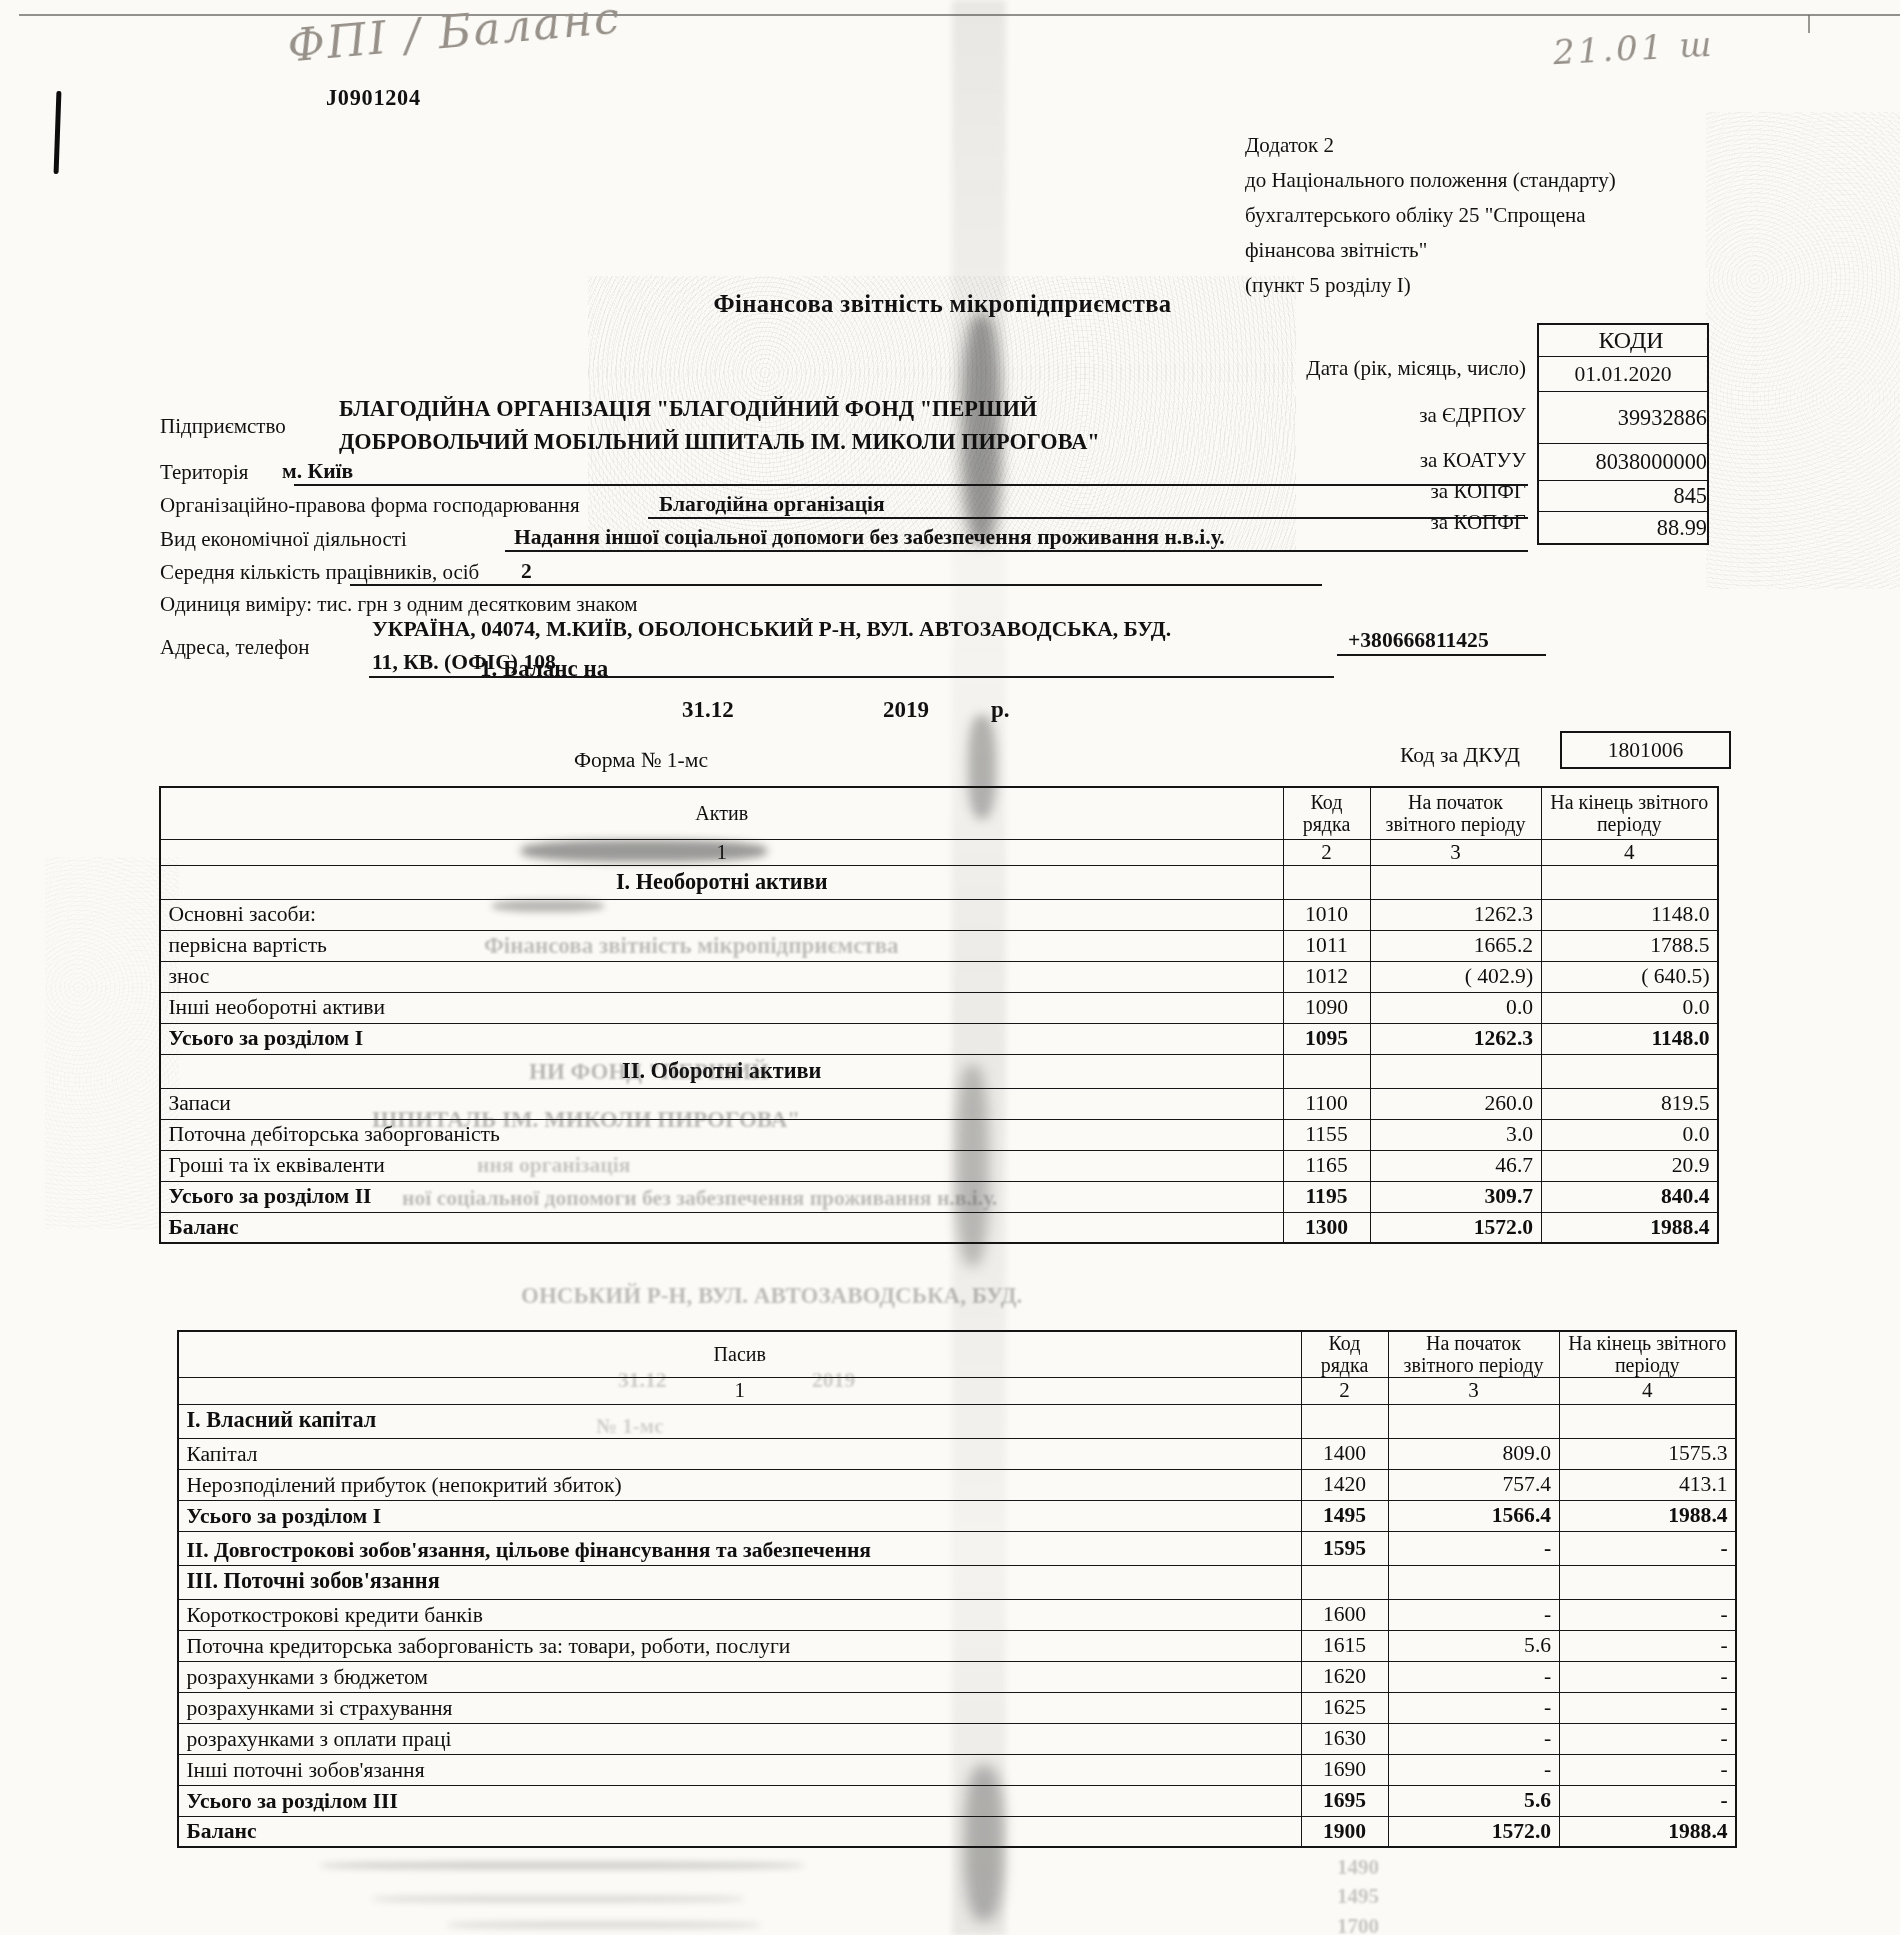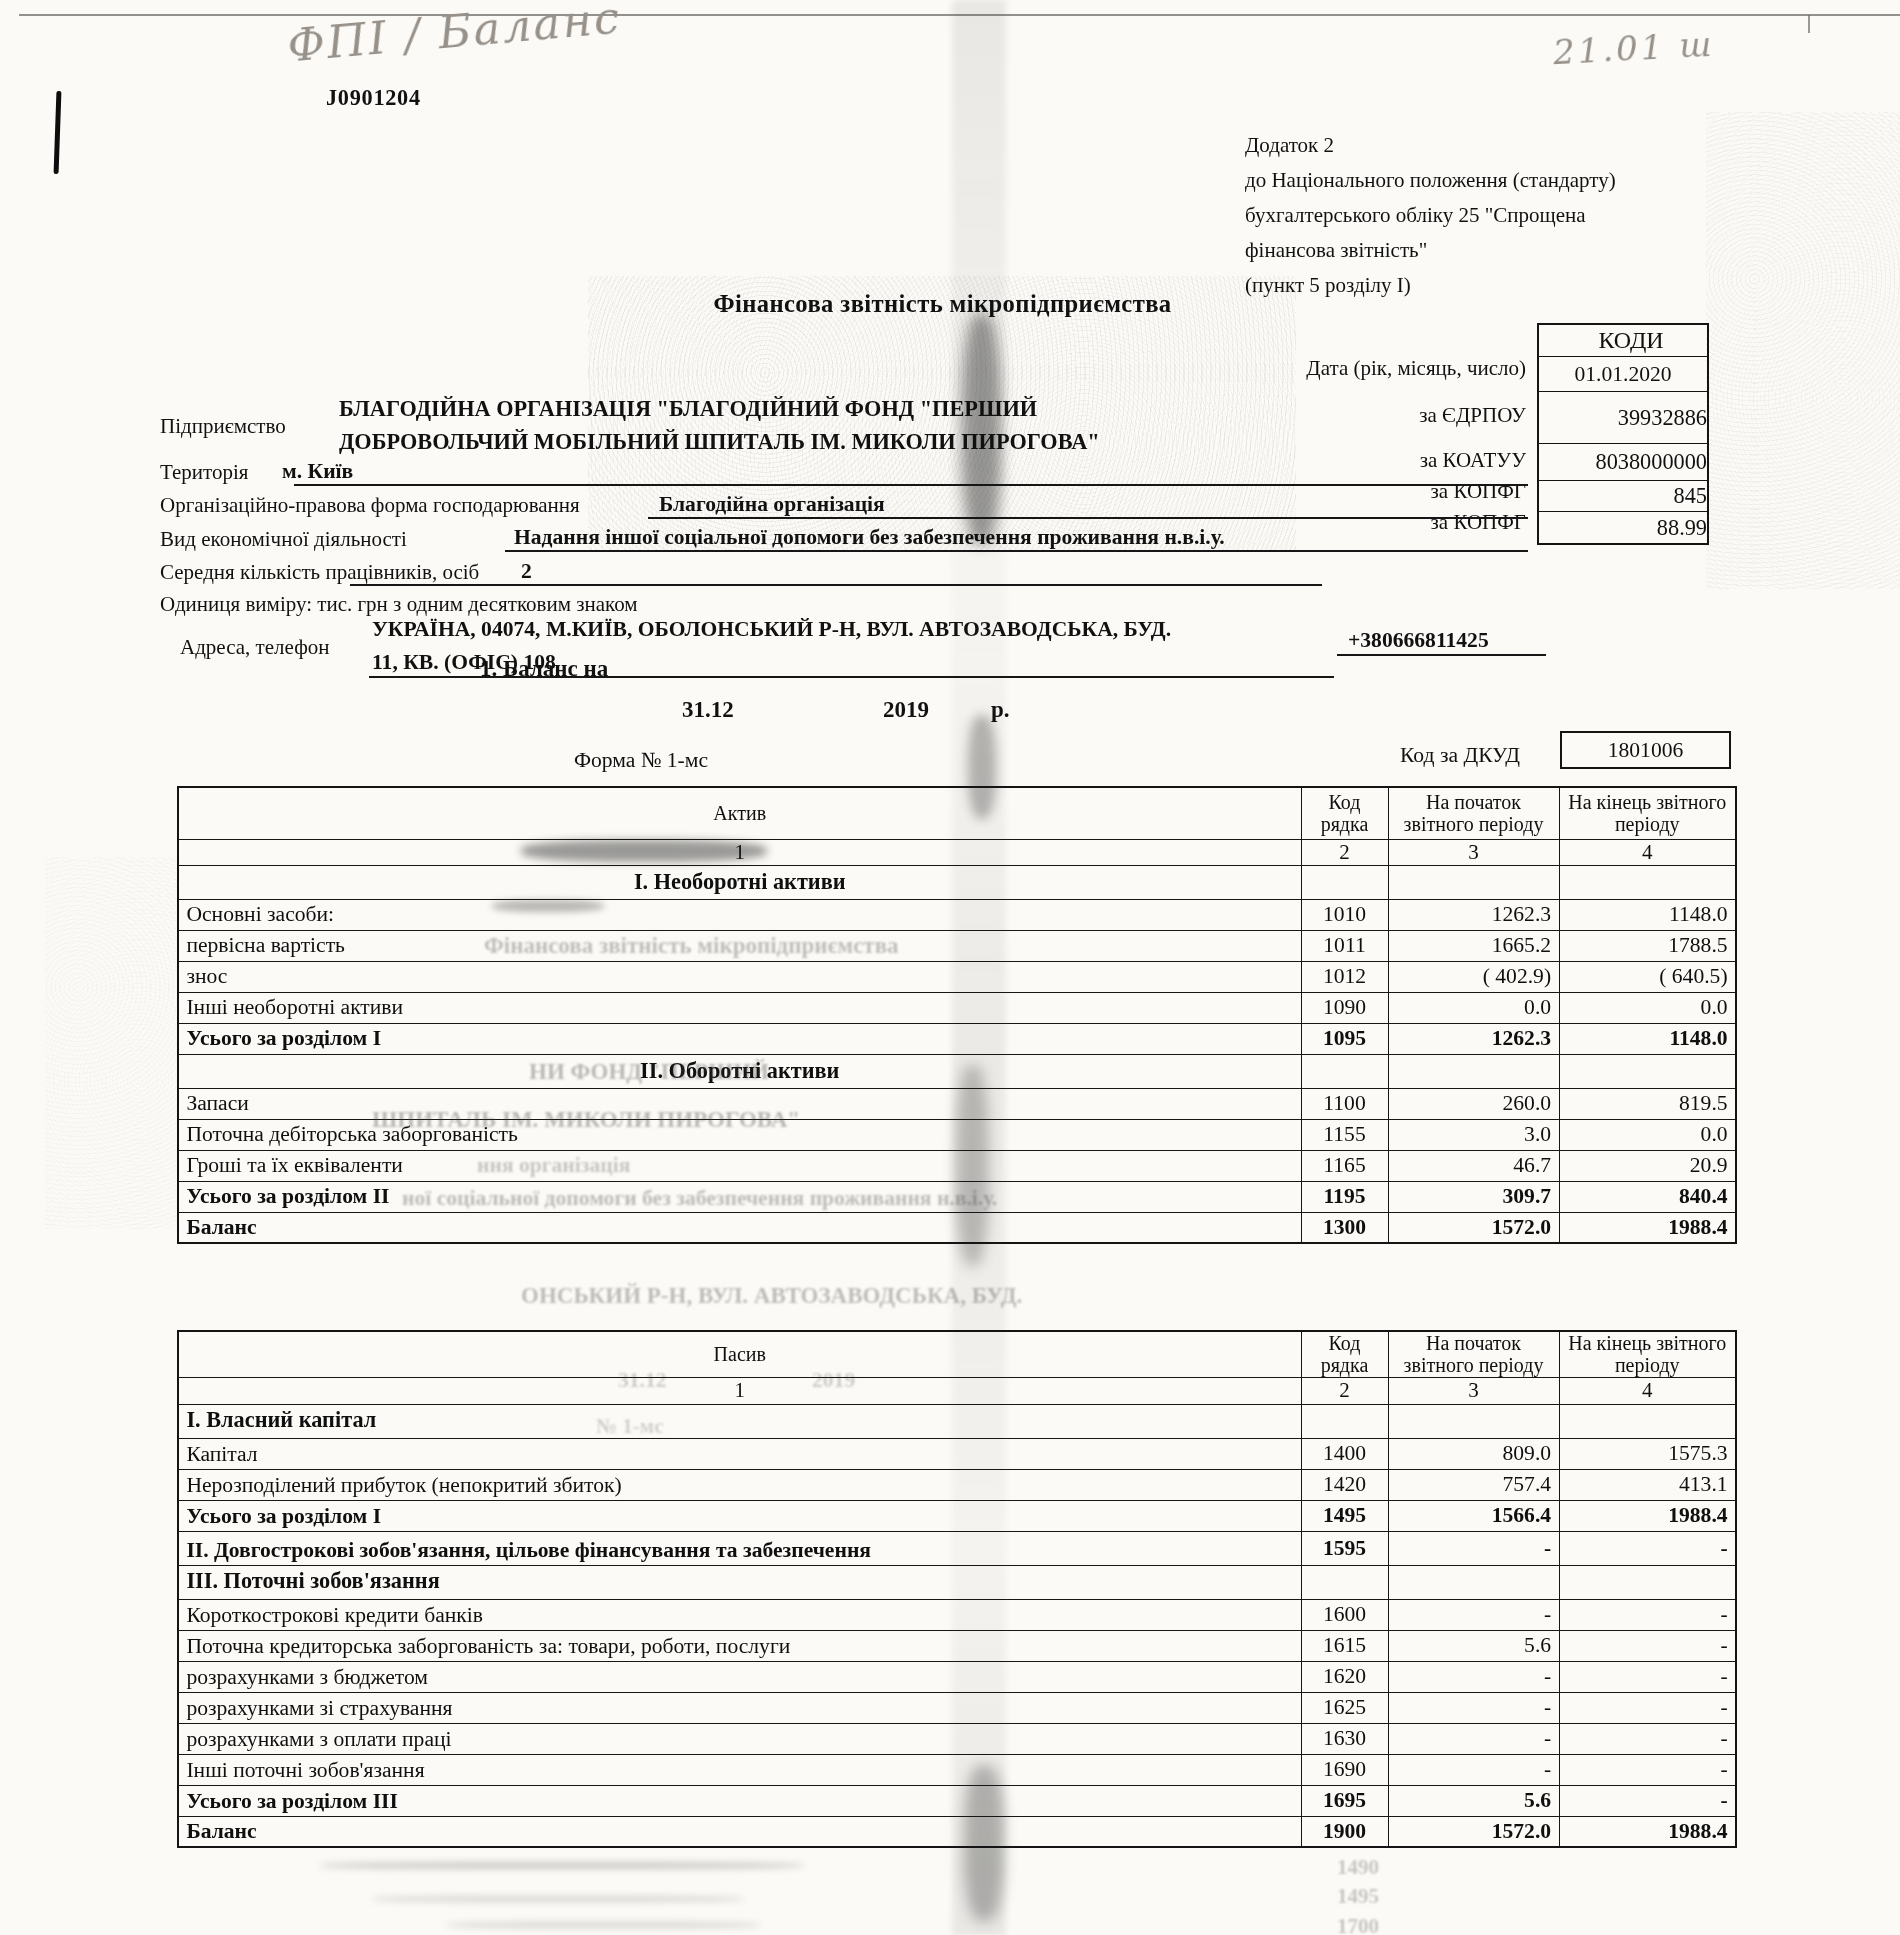--- a/index.html
+++ b/index.html
@@ -105,40 +105,40 @@
   <div class="abs fld-label nowrap" style="left:160px;top:527px;">Вид економічної діяльності</div>
   <div class="abs fld-value nowrap" style="left:514px;top:525px;">Надання іншої соціальної допомоги без забезпечення проживання н.в.і.у.</div>
   <div class="uline" style="left:505px;top:550px;width:1023px;"></div>
 
   <div class="abs fld-label nowrap" style="left:160px;top:560px;">Середня кількість працівників, осіб</div>
   <div class="abs fld-value nowrap" style="left:521px;top:559px;">2</div>
   <div class="uline" style="left:350px;top:584px;width:972px;"></div>
 
   <div class="abs fld-label nowrap" style="left:160px;top:592px;">Одиниця виміру: тис. грн з одним десятковим знаком</div>
 
-  <div class="abs fld-label nowrap" style="left:160px;top:635px;margin-left:20px;">Адреса, телефон</div>
+  <div class="abs fld-label nowrap" style="left:160px;top:635px;">Адреса, телефон</div>
   <div class="abs fld-value nowrap" style="left:372px;top:617px;">УКРАЇНА, 04074, М.КИЇВ, ОБОЛОНСЬКИЙ Р-Н, ВУЛ. АВТОЗАВОДСЬКА, БУД.</div>
   <div class="abs fld-value nowrap" style="left:372px;top:650px;">11, КВ. (ОФІС) 108</div>
   <div class="uline" style="left:369px;top:676px;width:965px;height:2.2px;"></div>
   <div class="abs fld-value nowrap" style="left:1348px;top:628px;">+380666811425</div>
   <div class="uline" style="left:1337px;top:654px;width:209px;"></div>
 
   <div class="abs b nowrap" style="left:480px;top:656px;font-size:23px;">1. Баланс на</div>
   <div class="abs b nowrap" style="left:682px;top:697px;font-size:23px;">31.12</div>
   <div class="abs b nowrap" style="left:883px;top:697px;font-size:23px;">2019</div>
   <div class="abs b nowrap" style="left:991px;top:697px;font-size:23px;">р.</div>
 
   <div class="abs nowrap" style="left:574px;top:748px;font-size:21.6px;">Форма № 1-мс</div>
   <div class="abs nowrap" style="left:1400px;top:743px;font-size:21.6px;">Код за ДКУД</div>
   <div class="abs" style="left:1560px;top:731px;width:167px;height:34px;border:2.2px solid #141414;
               display:flex;align-items:center;justify-content:center;font-size:21.6px;">
       <span>1801006</span>
     </div>
 
-  <table class="ftab" style="left:177px;top:786px;width:1559px;border:2.2px solid #141414;">
+  <table class="ftab" style="left:159px;top:786px;width:1559px;border:2.2px solid #141414;">
     <colgroup>
         <col style="width:1123px">
         <col style="width:87px">
         <col style="width:171px">
         <col style="width:177px">
       </colgroup>
     <tbody>
         <tr class="hdr" style="height:52px;">
       <td>Актив</td>
       <td>Код рядка</td>

